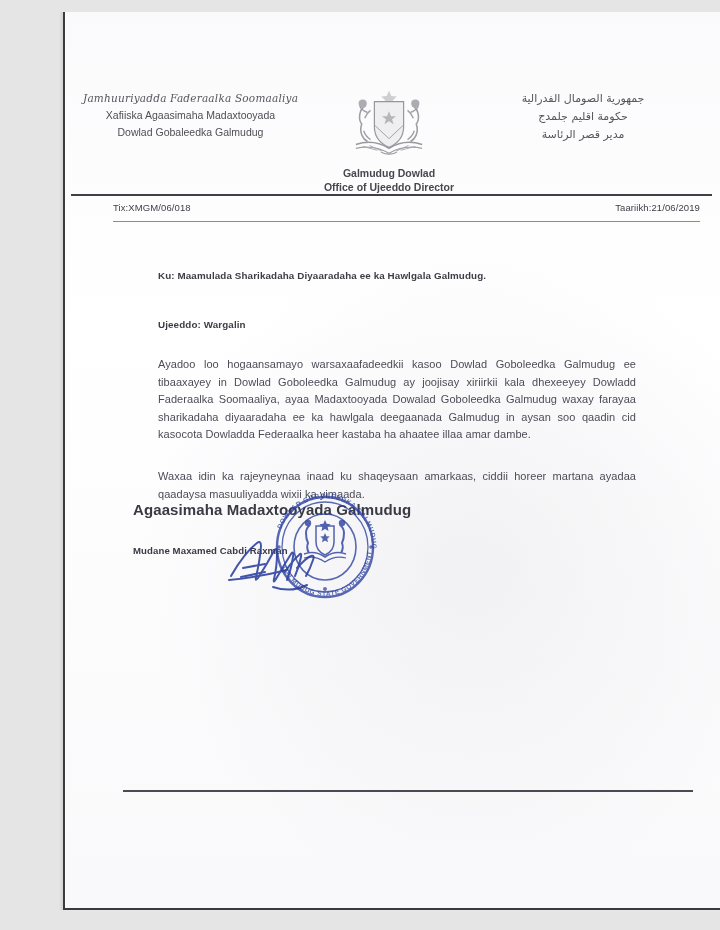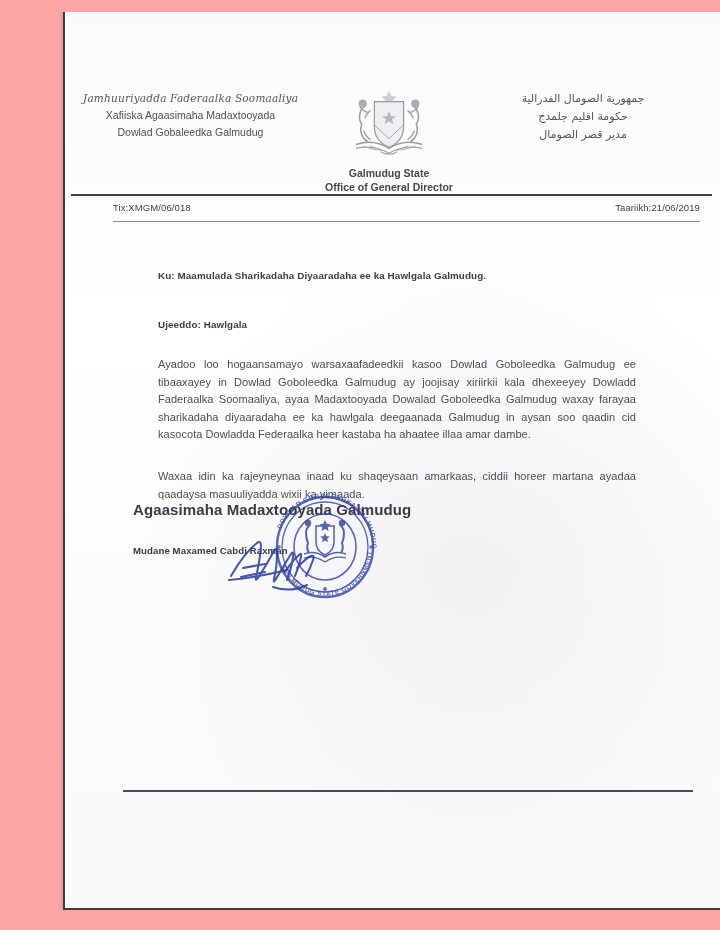--- a/index.html
+++ b/index.html
@@ -9,21 +9,21 @@
     height: 930px;
     background: #ffffff;
     font-family: "Liberation Sans", sans-serif;
     overflow: hidden;
   }
 
   #scan {
     position: relative;
     width: 720px;
     height: 930px;
-    background: #fca5a5;
+    background: #e5e5e5;
   }
 
   
   #page-sheet {
     position: absolute;
     left: 63px;
     top: 12px;
     width: 657px;
     height: 898px;
     background: #fefefe;
@@ -304,44 +304,44 @@
             <path d="M90 21 q-3 5 -8 6" stroke="#7a7a84" stroke-width="1.4"></path>
             <path d="M79 25 q4 3 6 8" stroke="#7a7a84" stroke-width="1.4"></path>
             <path d="M86 46 q-2 6 -7 9" stroke="#7a7a84" stroke-width="1.4"></path>
 
             <path d="M26 60 q18 -6 34 4 q16 -10 34 -4" stroke="#72727c" stroke-width="1.6" fill="none"></path>
             <path d="M26 64 q18 -4 34 5 q16 -9 34 -5" stroke="#7d7d86" stroke-width="1.3" fill="none"></path>
             <path d="M33 62 L48 66 M40 61 L53 67 M87 62 L72 66 M80 61 L67 67" stroke="#85858e" stroke-width="0.9"></path>
             <path d="M52 68 q8 4 16 0" stroke="#72727c" stroke-width="1.3" fill="none"></path>
           </g>
         </svg>
-        <div class="lh-center-text">Galmudug State</div>
-        <div class="lh-center-text">Office of General Director</div>
+        <div class="lh-center-text">Galmudug Dowlad</div>
+        <div class="lh-center-text">Office of Ujeeddo Director</div>
       </div>
 
       <div class="lh-col lh-right">
         <div class="lh-ar">جمهورية الصومال الفدرالية</div>
         <div class="lh-ar">حكومة اقليم جلمدج</div>
-        <div class="lh-ar">مدير قصر الصومال</div>
+        <div class="lh-ar">مدير قصر الرئاسة</div>
       </div>
 
     </div>
 
     <div class="rule-top"></div>
 
     <div class="ref-row">
       <span>Tix:XMGM/06/018</span>
       <span>Taariikh:21/06/2019</span>
     </div>
 
     <div class="rule-under-ref"></div>
 
     <div class="body-block">
       <p class="addressee">Ku: Maamulada Sharikadaha Diyaaradaha ee ka Hawlgala Galmudug.</p>
-      <p class="subject">Ujeeddo: Hawlgala</p>
+      <p class="subject">Ujeeddo: Wargalin</p>
       <p class="para">Ayadoo loo hogaansamayo warsaxaafadeedkii kasoo Dowlad Goboleedka Galmudug ee tibaaxayey in Dowlad Goboleedka Galmudug ay joojisay xiriirkii kala dhexeeyey Dowladd Faderaalka Soomaaliya, ayaa Madaxtooyada Dowalad Goboleedka Galmudug waxay farayaa sharikadaha diyaaradaha ee ka hawlgala deegaanada Galmudug in aysan soo qaadin cid kasocota Dowladda Federaalka heer kastaba ha ahaatee illaa amar dambe.</p>
       <p class="para">Waxaa idin ka rajeyneynaa inaad ku shaqeysaan amarkaas, ciddii horeer martana ayadaa qaadaysa masuuliyadda wixii ka yimaada.</p>
     </div>
 
     <div class="signature-block">
       <div class="sig-title">Agaasimaha Madaxtooyada Galmudug</div>
       <div class="sig-name">Mudane Maxamed Cabdi Raxman</div>
     </div>
 
     <svg class="ink-signature" viewBox="0 0 130 70">

